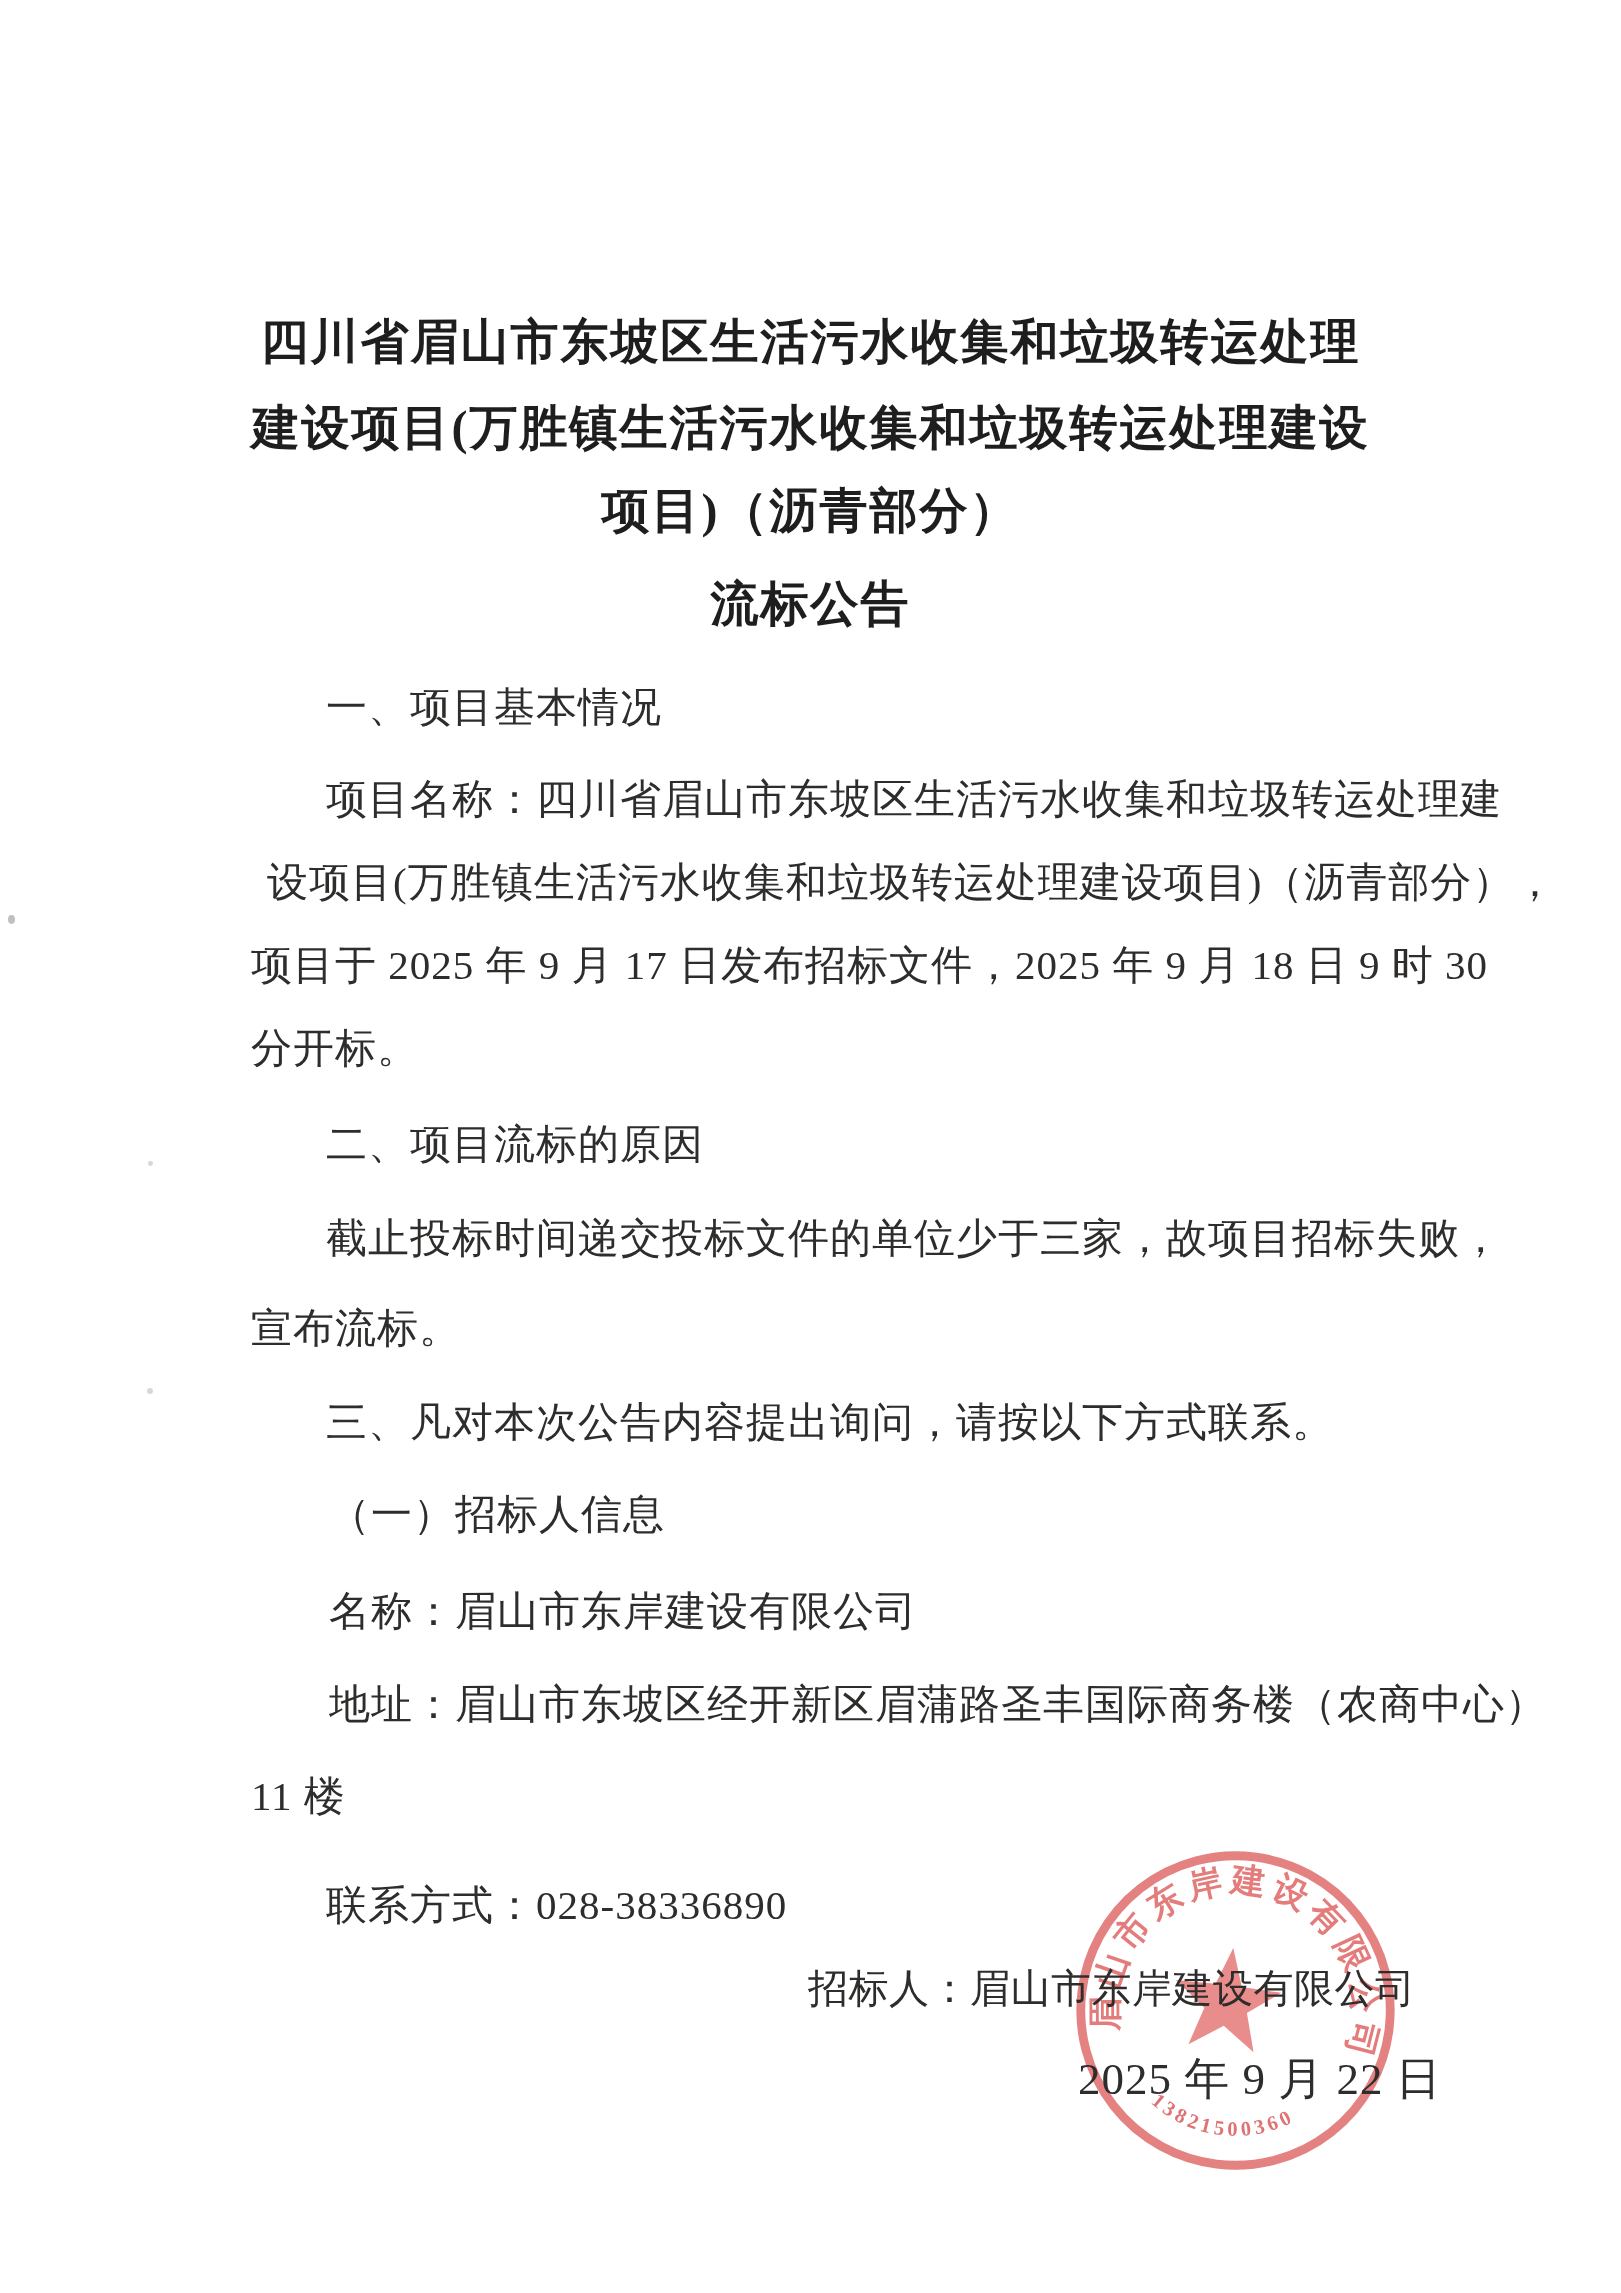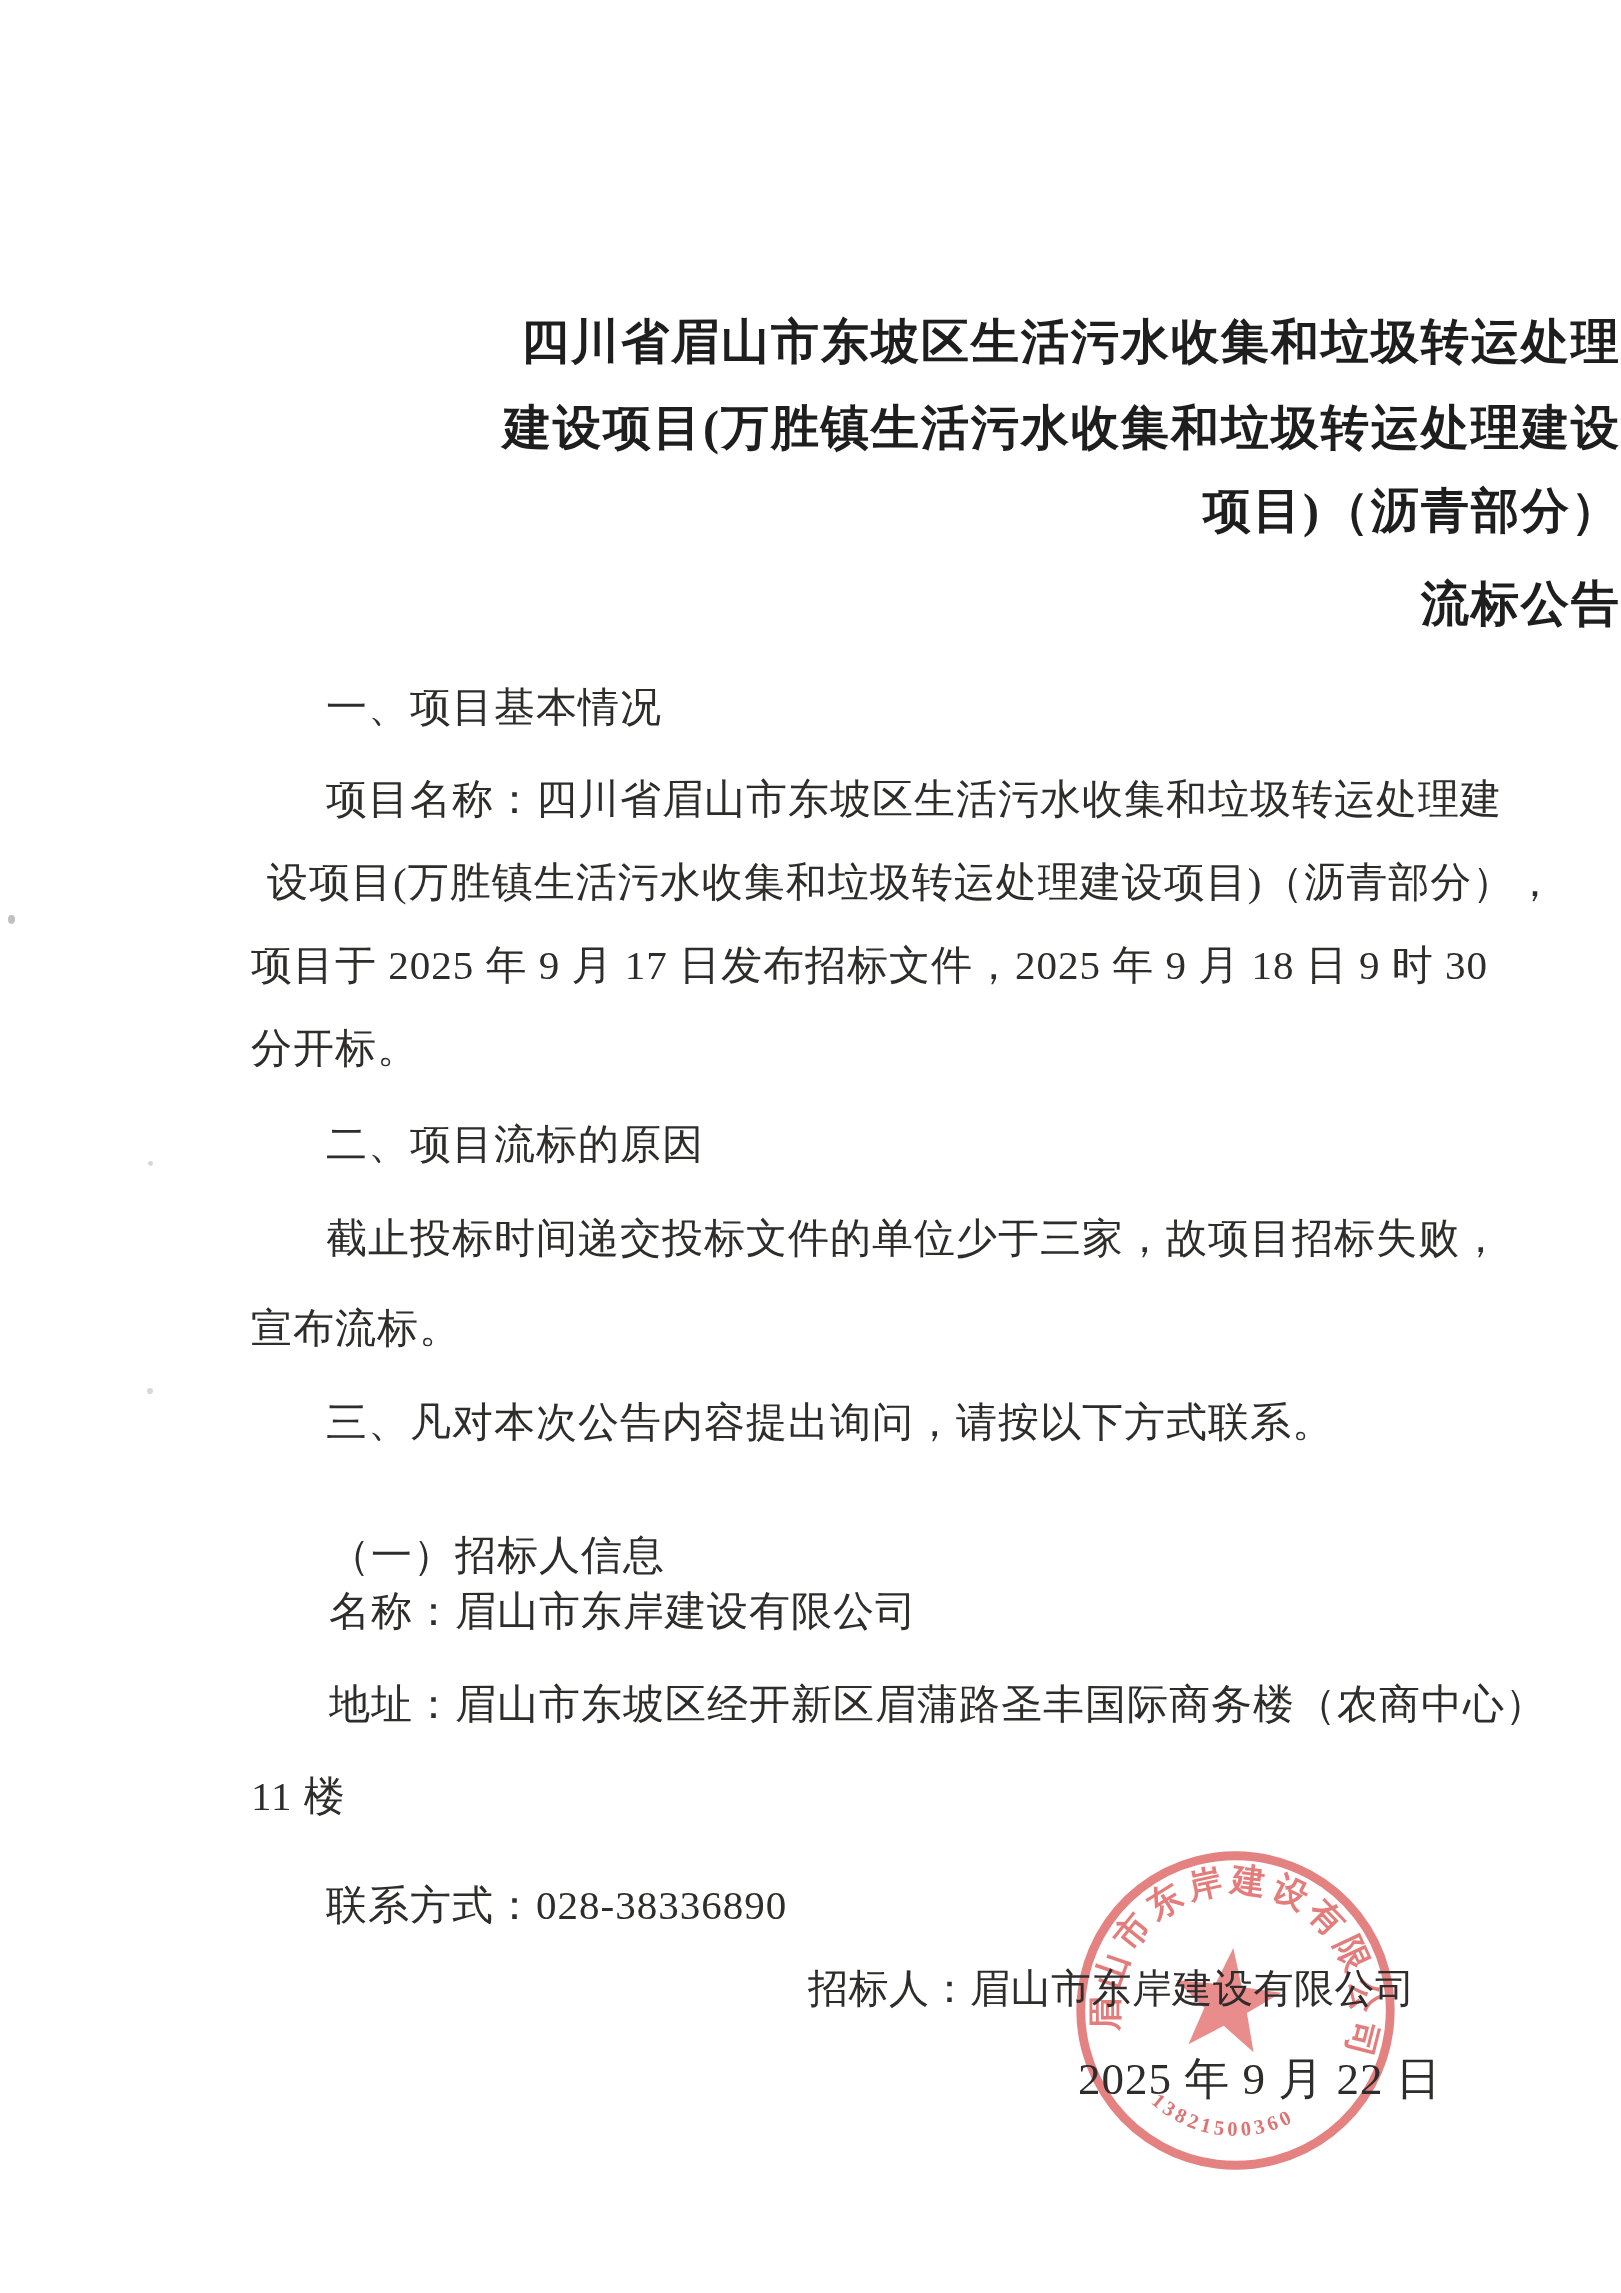--- a/index.html
+++ b/index.html
@@ -10,21 +10,21 @@
     margin: 0 auto;
     background: #ffffff;
     overflow: hidden;
     font-family: "Liberation Serif", "DejaVu Serif", serif;
   }
   
   .title-line {
     position: absolute;
     left: 0;
     width: 100%;
-    text-align: right;
+    text-align: center;
     font-size: 48px;
     font-weight: 700;
     letter-spacing: 2px;
     color: #1e1e1e;
     white-space: nowrap;
     z-index: 3;
   }
   .t0 { top: 310px; }
   .t1 { top: 396px; }
   .t2 { top: 479px; }
@@ -41,21 +41,21 @@
   }
   .b0  { left: 326px; top: 680px;  }
   .b1  { left: 326px; top: 772px;  }
   .b2  { left: 251px; top: 855px; margin-left: 16px;  }
   .b3  { left: 251px; top: 938px;  }
   .b4  { left: 251px; top: 1021px; }
   .b5  { left: 326px; top: 1117px; }
   .b6  { left: 326px; top: 1211px; }
   .b7  { left: 251px; top: 1301px; }
   .b8  { left: 326px; top: 1395px; }
-  .b9  { left: 329px; top: 1528px; }
+  .b9  { left: 329px; top: 1487px; }
   .b10 { left: 329px; top: 1584px; }
   .b11 { left: 329px; top: 1677px; }
   .b12 { left: 251px; top: 1769px; }
   .b13 { left: 326px; top: 1878px; }
 
   
   .sig {
     position: absolute;
     color: #2e2d2c;
     white-space: nowrap;

